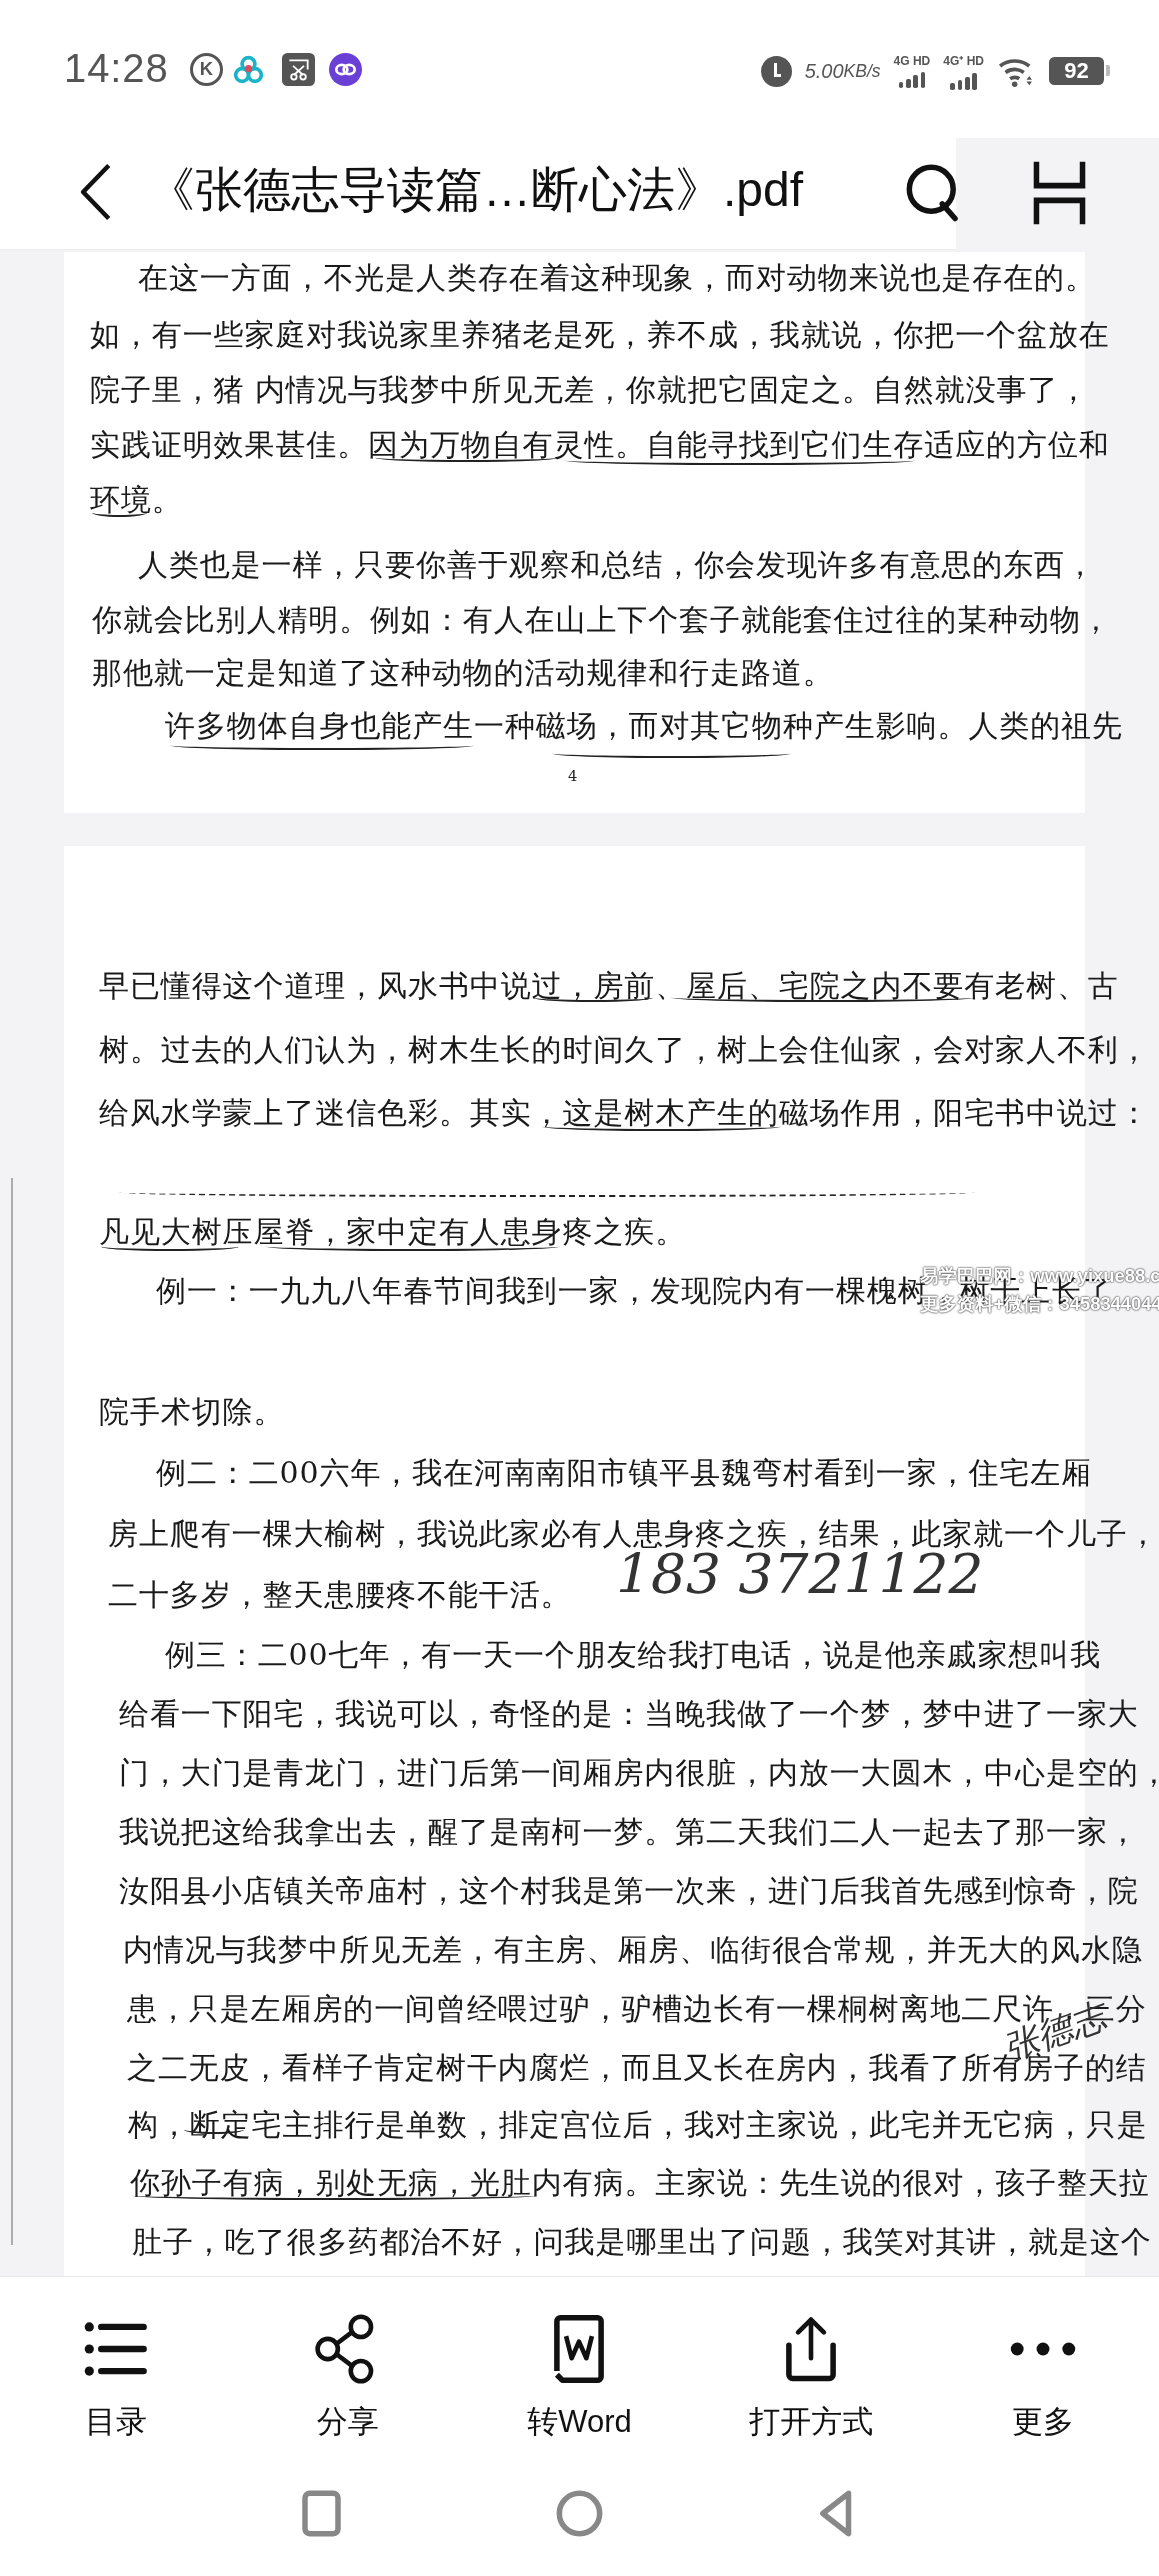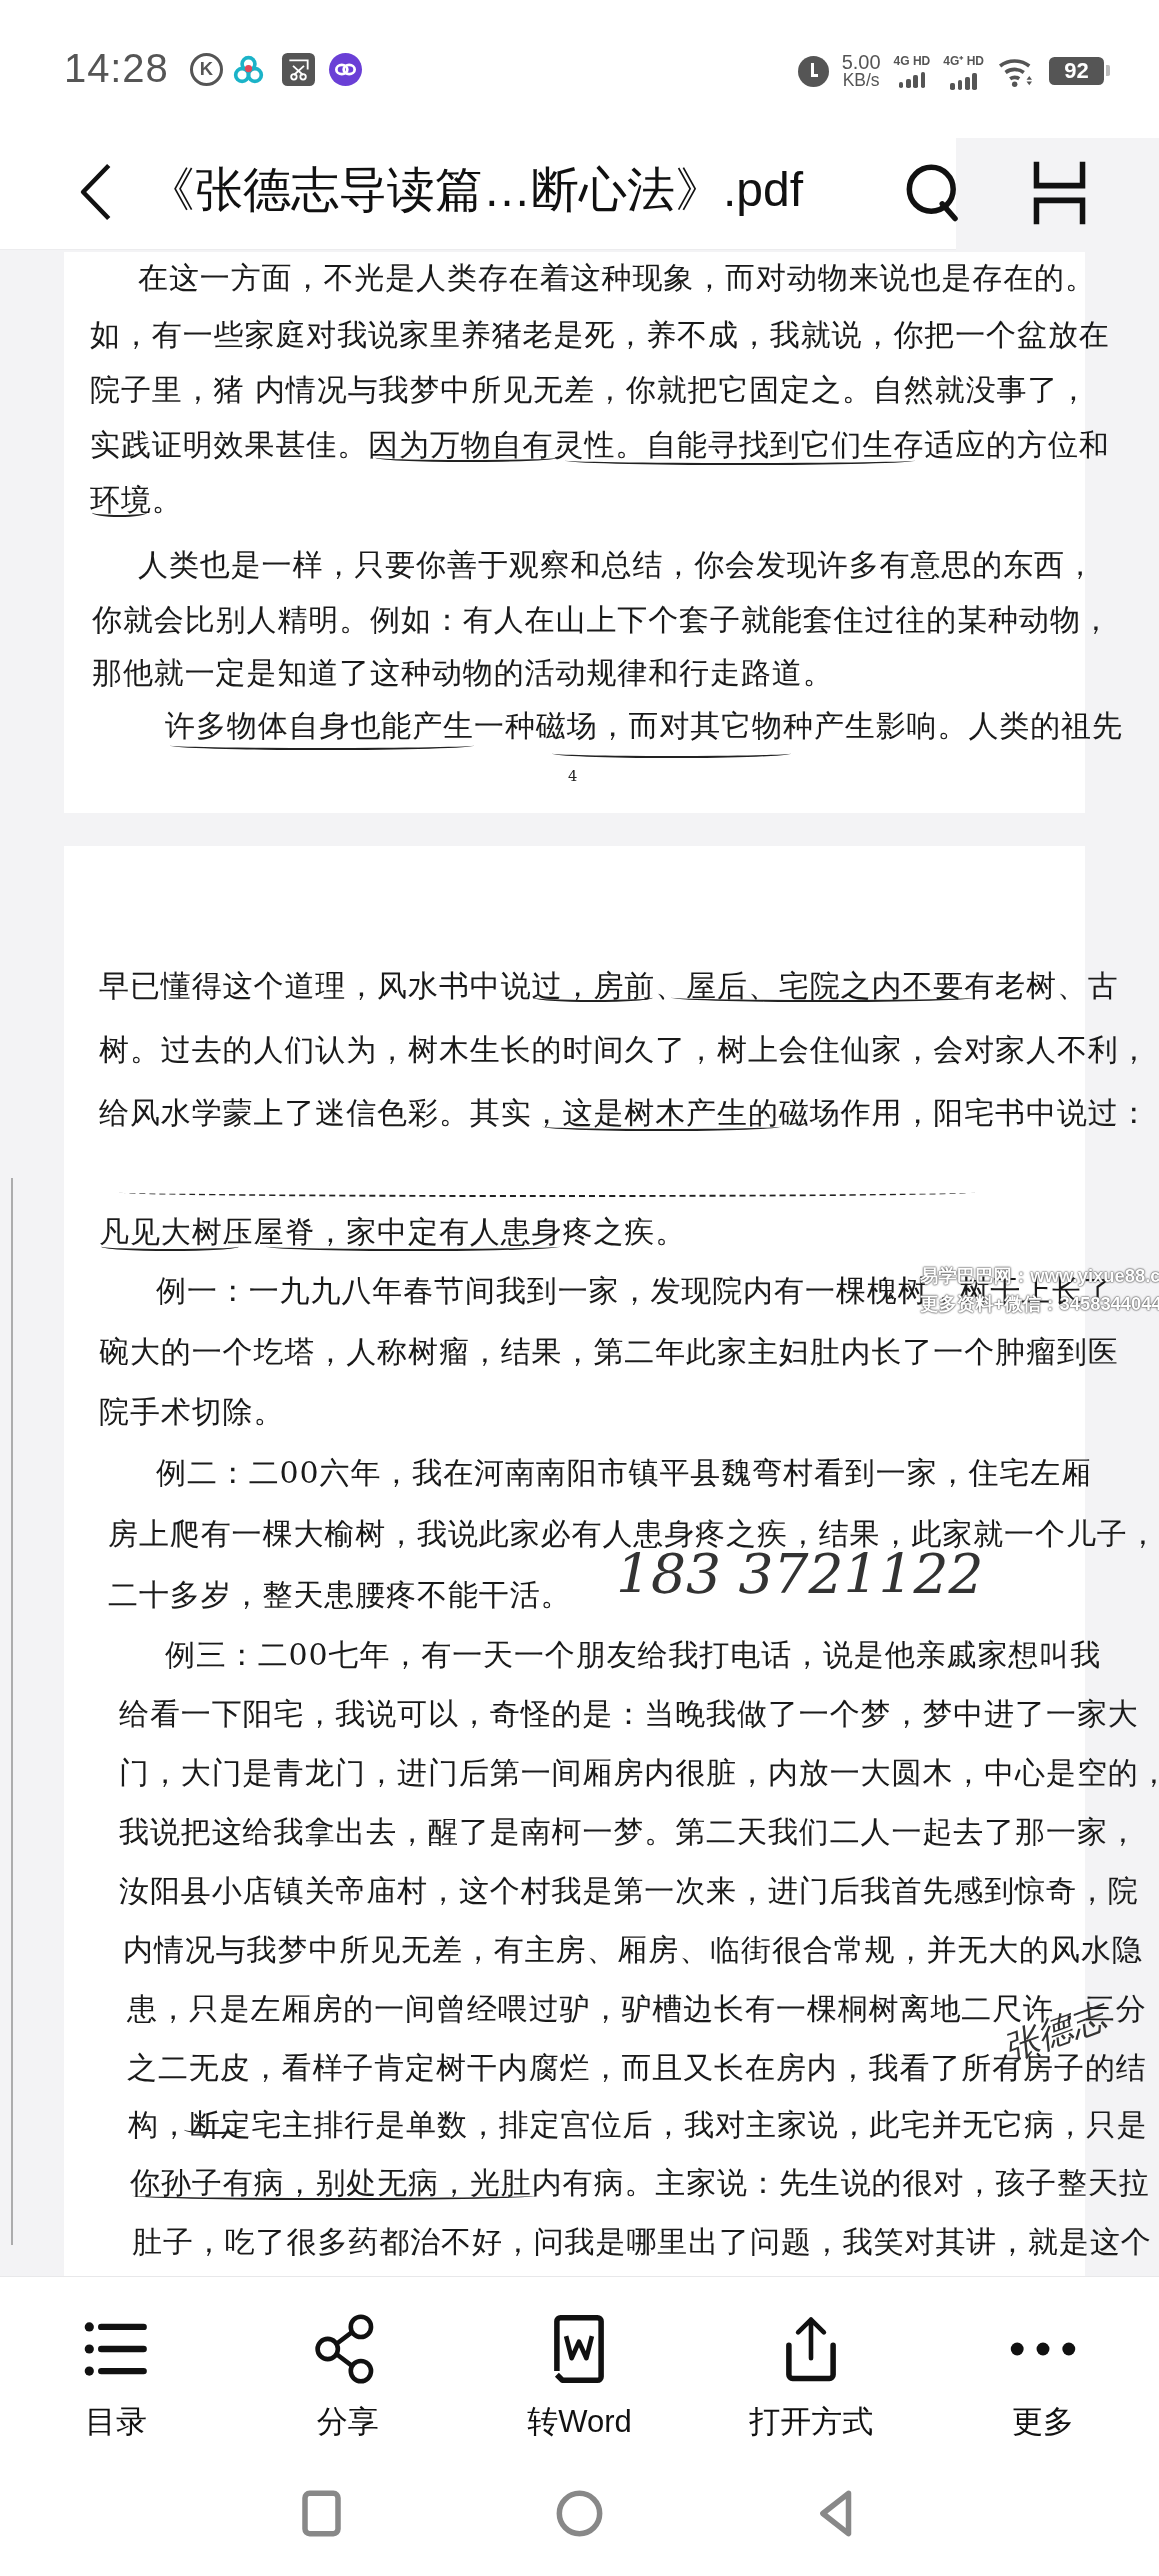--- a/index.html
+++ b/index.html
@@ -10,21 +10,21 @@
   .statusbar { position: absolute; left: 0; top: 0; width: 1159px; height: 138px; background: #fff; }
   .sb-time { position: absolute; left: 64px; top: 46px; font-size: 40px; color: #555; font-family: "Liberation Sans", sans-serif; letter-spacing: 0.9px; }
   .sb-ico { position: absolute; top: 53px; width: 33px; height: 33px; border-radius: 50%; }
   .sb-k { left: 190px; border: 3.7px solid #555; color: #555; font-size: 18.4px; font-weight: bold; text-align: center; line-height: 26px; font-family: "Liberation Sans", sans-serif; }
   .sb-cloud { left: 232px; }
   .sb-cut { left: 282px; border-radius: 5.5px; background: #555; }
   .sb-link { left: 329px; background: #6a3fd6; }
   .sb-right { position: absolute; top: 48px; right: 55px; height: 46px; display: flex; align-items: center; gap: 13px; color: #555; font-family: "Liberation Sans", sans-serif; }
   .alarm { width: 31px; height: 31px; border-radius: 50%; background: #555; position: relative; }
   .alarm::after { content: ""; position: absolute; left: 13px; top: 7.4px; width: 4.6px; height: 11px; border-left: 3.7px solid #fff; border-bottom: 3.7px solid #fff; }
-  .speed { display: flex; flex-direction: column; line-height: 18.4px; font-size: 17.5px; text-align: center; }
+  .speed { display: flex; flex-direction: row; line-height: 18.4px; font-size: 17.5px; text-align: center; font-style: italic; }
   .speed .v { font-size: 20px; }
   .net { display: flex; flex-direction: column; align-items: center; font-size: 12px; font-weight: bold; gap: 3.7px; }
   .bars { display: flex; align-items: flex-end; gap: 2.8px; height: 16.6px; }
   .bars span { width: 4.6px; background: #555; border-radius: 1.8px; }
   .wifi { width: 39px; height: 31px; }
   .battery { width: 55px; height: 28px; background: #555; border-radius: 5.5px; color: #fff; font-weight: bold; font-size: 22px; text-align: center; line-height: 28px; position: relative; }
   .battery::after { content: ""; position: absolute; right: -5.5px; top: 8.3px; width: 3.7px; height: 11px; background: #bbb; border-radius: 0 1.8px 1.8px 0; }
 
   
   .header { position: absolute; left: 0; top: 138px; width: 956px; height: 112px; background: #fff; border-bottom: 1.8px solid #ececee; }
@@ -156,21 +156,20 @@
   <span class="uline" style="left:469px;top:147px;width:120px"></span>
   <span class="uline" style="left:607px;top:147px;width:304px"></span>
   <span class="doc-line" style="left:35px;top:184px">树。过去的人们认为，树木生长的时间久了，树上会住仙家，会对家人不利，</span>
   <span class="doc-line" style="left:35px;top:247px">给风水学蒙上了迷信色彩。其实，这是树木产生的磁场作用，阳宅书中说过：</span>
   <span class="uline" style="left:478px;top:276px;width:239px"></span>
   <span class="uline" style="left:55px;top:342px;width:856px;border-bottom-style:dashed"></span>
   <span class="doc-line" style="left:35px;top:366px">凡见大树压屋脊，家中定有人患身疼之疾。</span>
   <span class="uline" style="left:37px;top:396px;width:138px"></span>
   <span class="uline" style="left:202px;top:396px;width:294px"></span>
   <span class="doc-line" style="left:92px;top:425px">例一：一九九八年春节间我到一家，发现院内有一棵槐树，树干上长了</span>
-  <span class="doc-line" style="left:35px;top:486px">碗大的一个圪塔，人称树瘤，结果，第二年此家主妇肚内长了一个肿瘤到医</span>
   <span class="doc-line" style="left:35px;top:546px">院手术切除。</span>
   <span class="doc-line" style="left:92px;top:607px">例二：二00六年，我在河南南阳市镇平县魏弯村看到一家，住宅左厢</span>
   <span class="doc-line" style="left:44px;top:668px">房上爬有一棵大榆树，我说此家必有人患身疼之疾，结果，此家就一个儿子，</span>
   <span class="doc-line" style="left:44px;top:729px">二十多岁，整天患腰疼不能干活。</span>
   <span class="scribble" style="left:552px;top:696px;font-size:55px">183 3721122</span>
   <span class="doc-line" style="left:101px;top:789px">例三：二00七年，有一天一个朋友给我打电话，说是他亲戚家想叫我</span>
   <span class="doc-line" style="left:55px;top:848px">给看一下阳宅，我说可以，奇怪的是：当晚我做了一个梦，梦中进了一家大</span>
   <span class="doc-line" style="left:55px;top:907px">门，大门是青龙门，进门后第一间厢房内很脏，内放一大圆木，中心是空的，</span>
   <span class="doc-line" style="left:55px;top:966px">我说把这给我拿出去，醒了是南柯一梦。第二天我们二人一起去了那一家，</span>
   <span class="doc-line" style="left:55px;top:1025px">汝阳县小店镇关帝庙村，这个村我是第一次来，进门后我首先感到惊奇，院</span>

